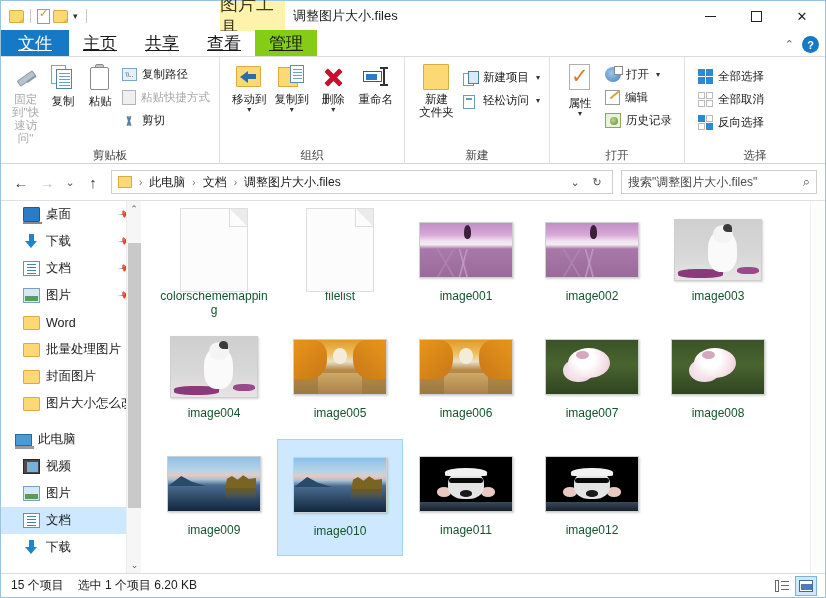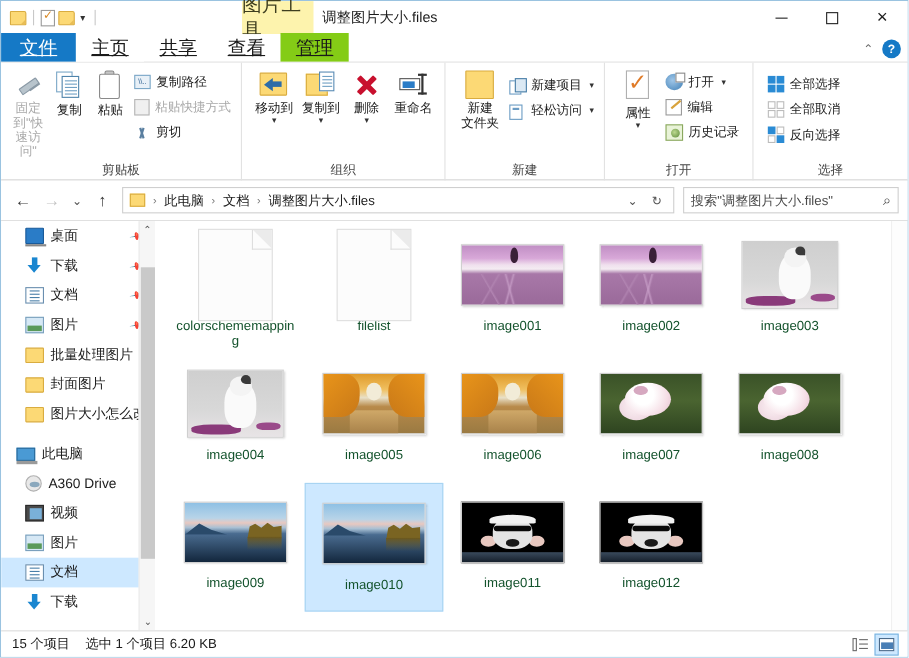--- a/index.html
+++ b/index.html
@@ -638,41 +638,41 @@
           <span>文档</span>
           <span class="pin">📌</span>
         </div>
         <div class="nav-item">
           <span class="ni ni-pic"></span>
           <span>图片</span>
           <span class="pin">📌</span>
         </div>
         <div class="nav-item">
           <span class="ni ni-fold"></span>
+          <span>Word</span>
+        </div>
+        <div class="nav-item">
+          <span class="ni ni-fold"></span>
           <span>批量处理图片</span>
         </div>
         <div class="nav-item">
           <span class="ni ni-fold"></span>
           <span>封面图片</span>
         </div>
         <div class="nav-item">
           <span class="ni ni-fold"></span>
           <span>图片大小怎么改</span>
         </div>
       </div>
 
       <div class="nav-sp"></div>
 
       <div class="nav-item root">
         <span class="ni ni-pc"></span>
         <span>此电脑</span>
-      </div>
-      <div class="nav-item">
-        <span class="ni ni-cloud"></span>
-        <span>A360 Drive</span>
       </div>
       <div class="nav-item">
         <span class="ni ni-vid"></span>
         <span>视频</span>
       </div>
       <div class="nav-item">
         <span class="ni ni-pic"></span>
         <span>图片</span>
       </div>
       <div class="nav-item sel">

